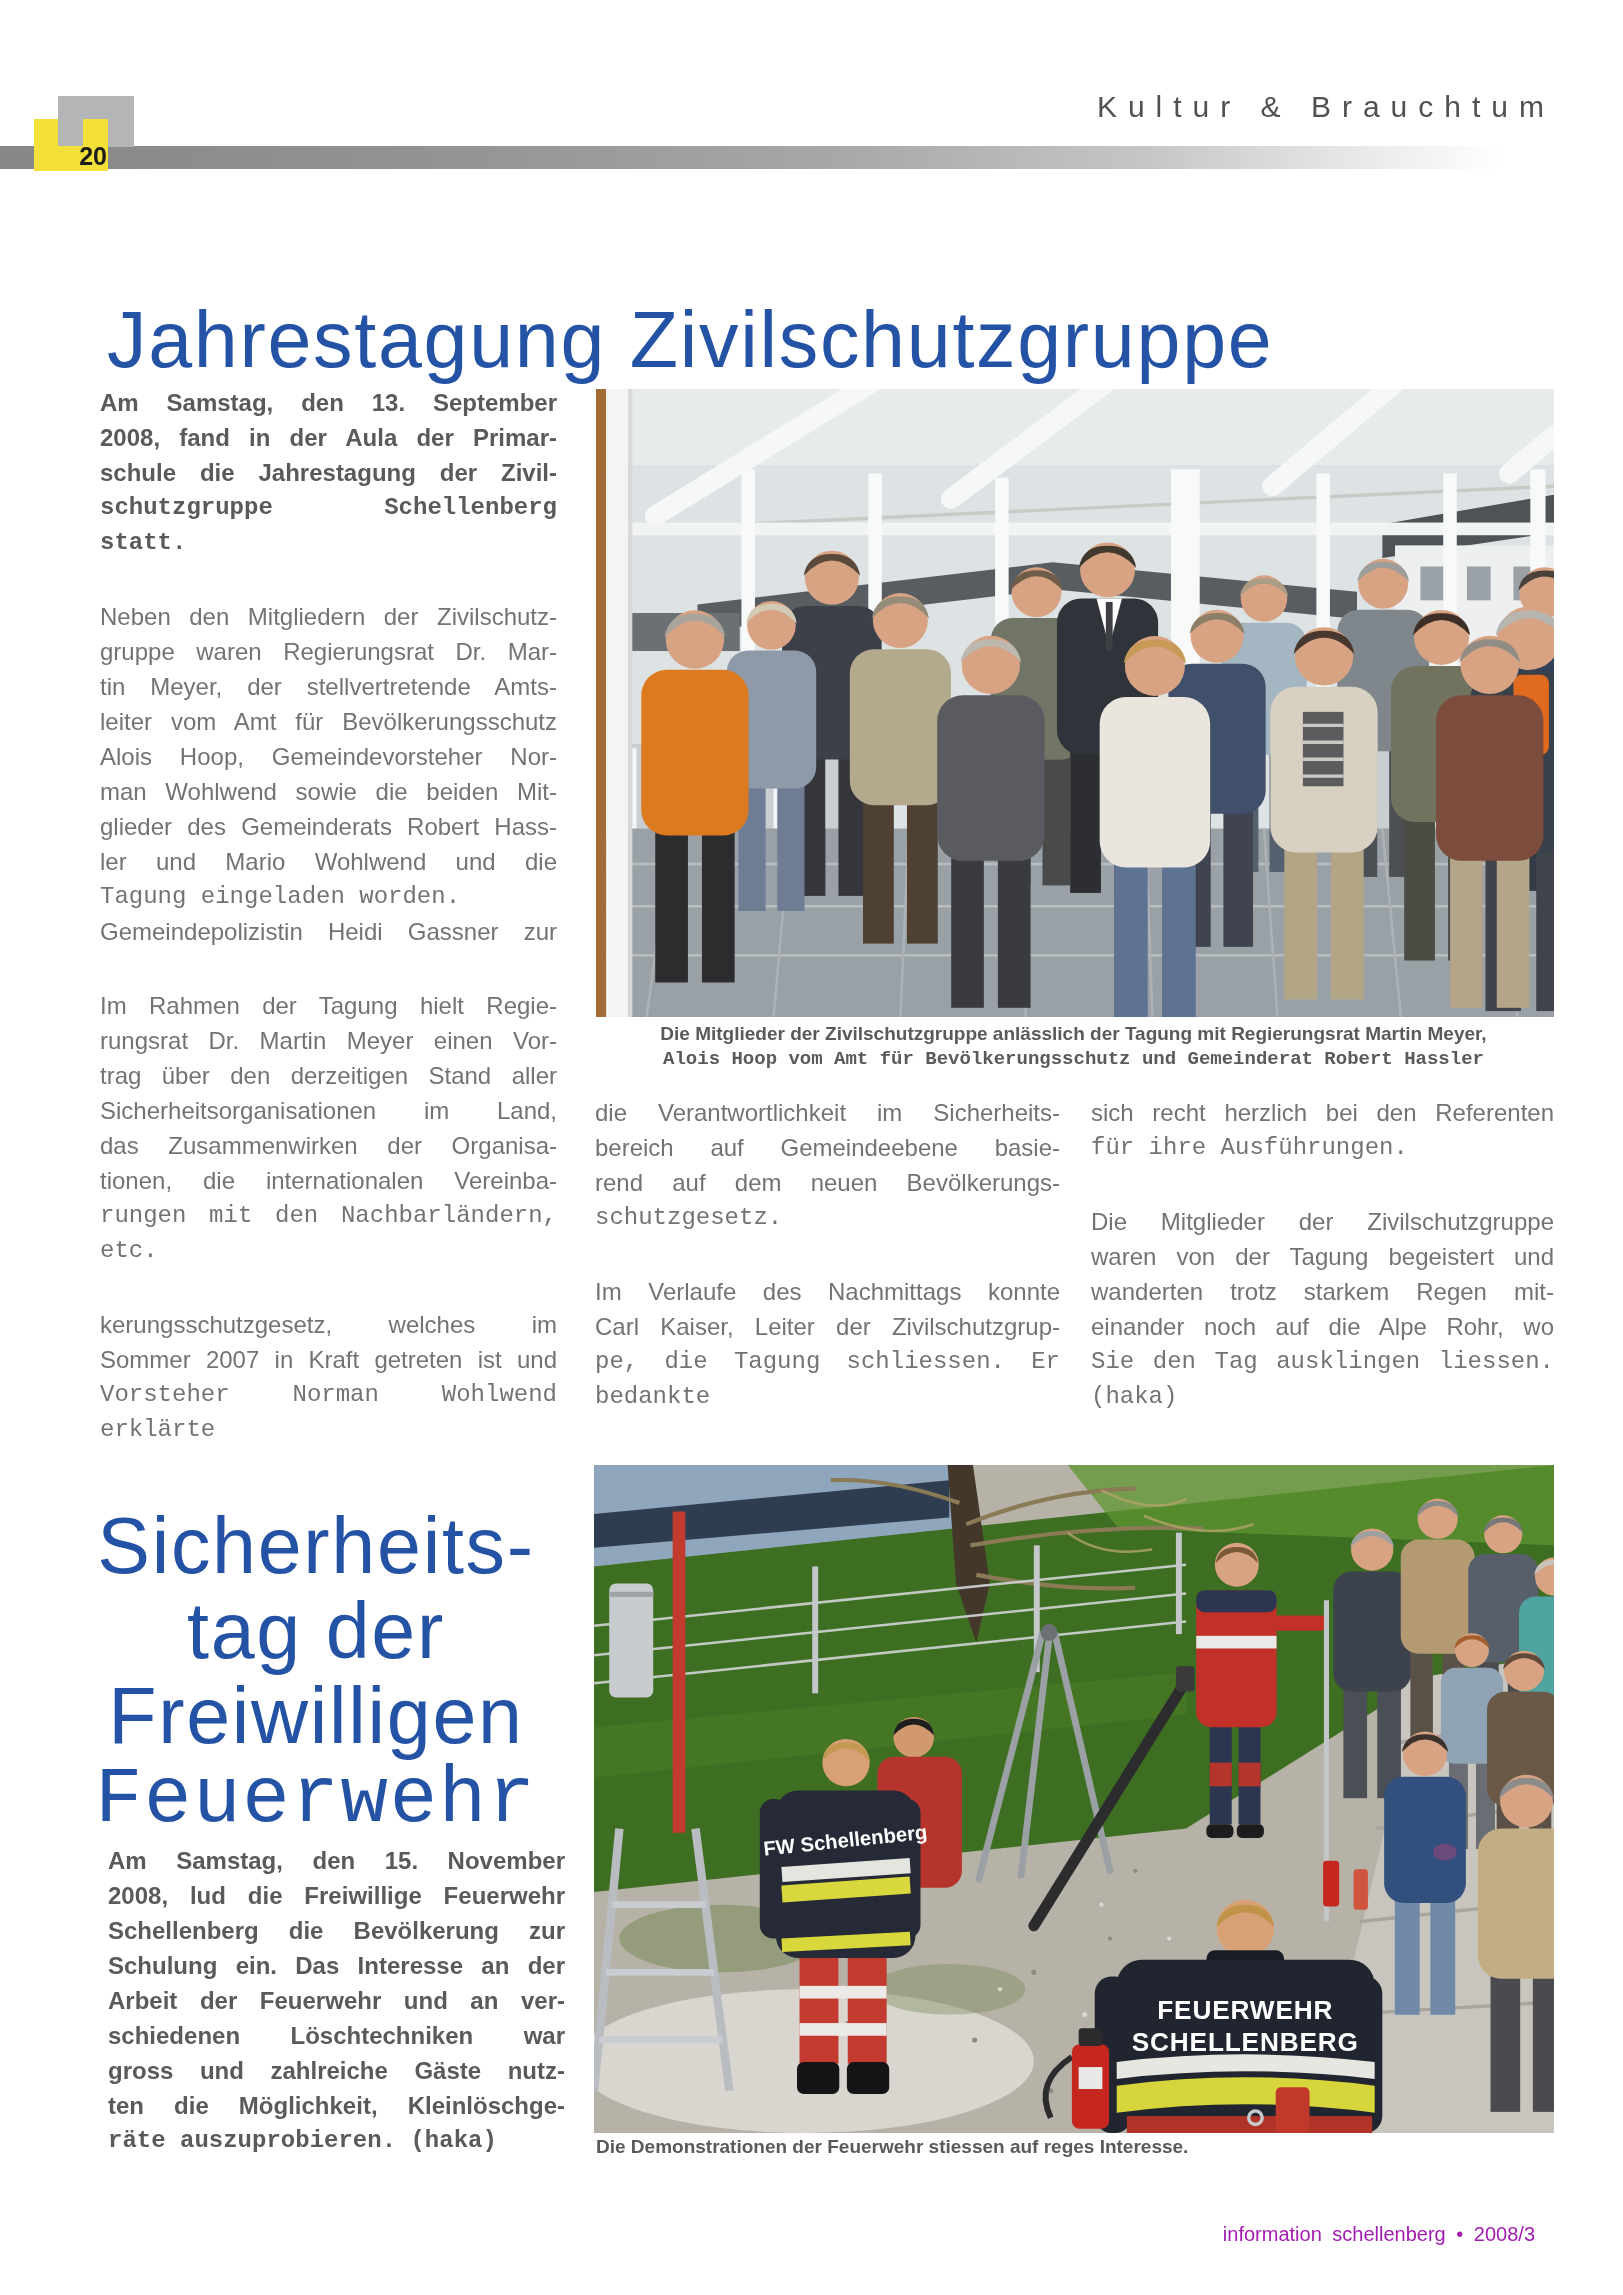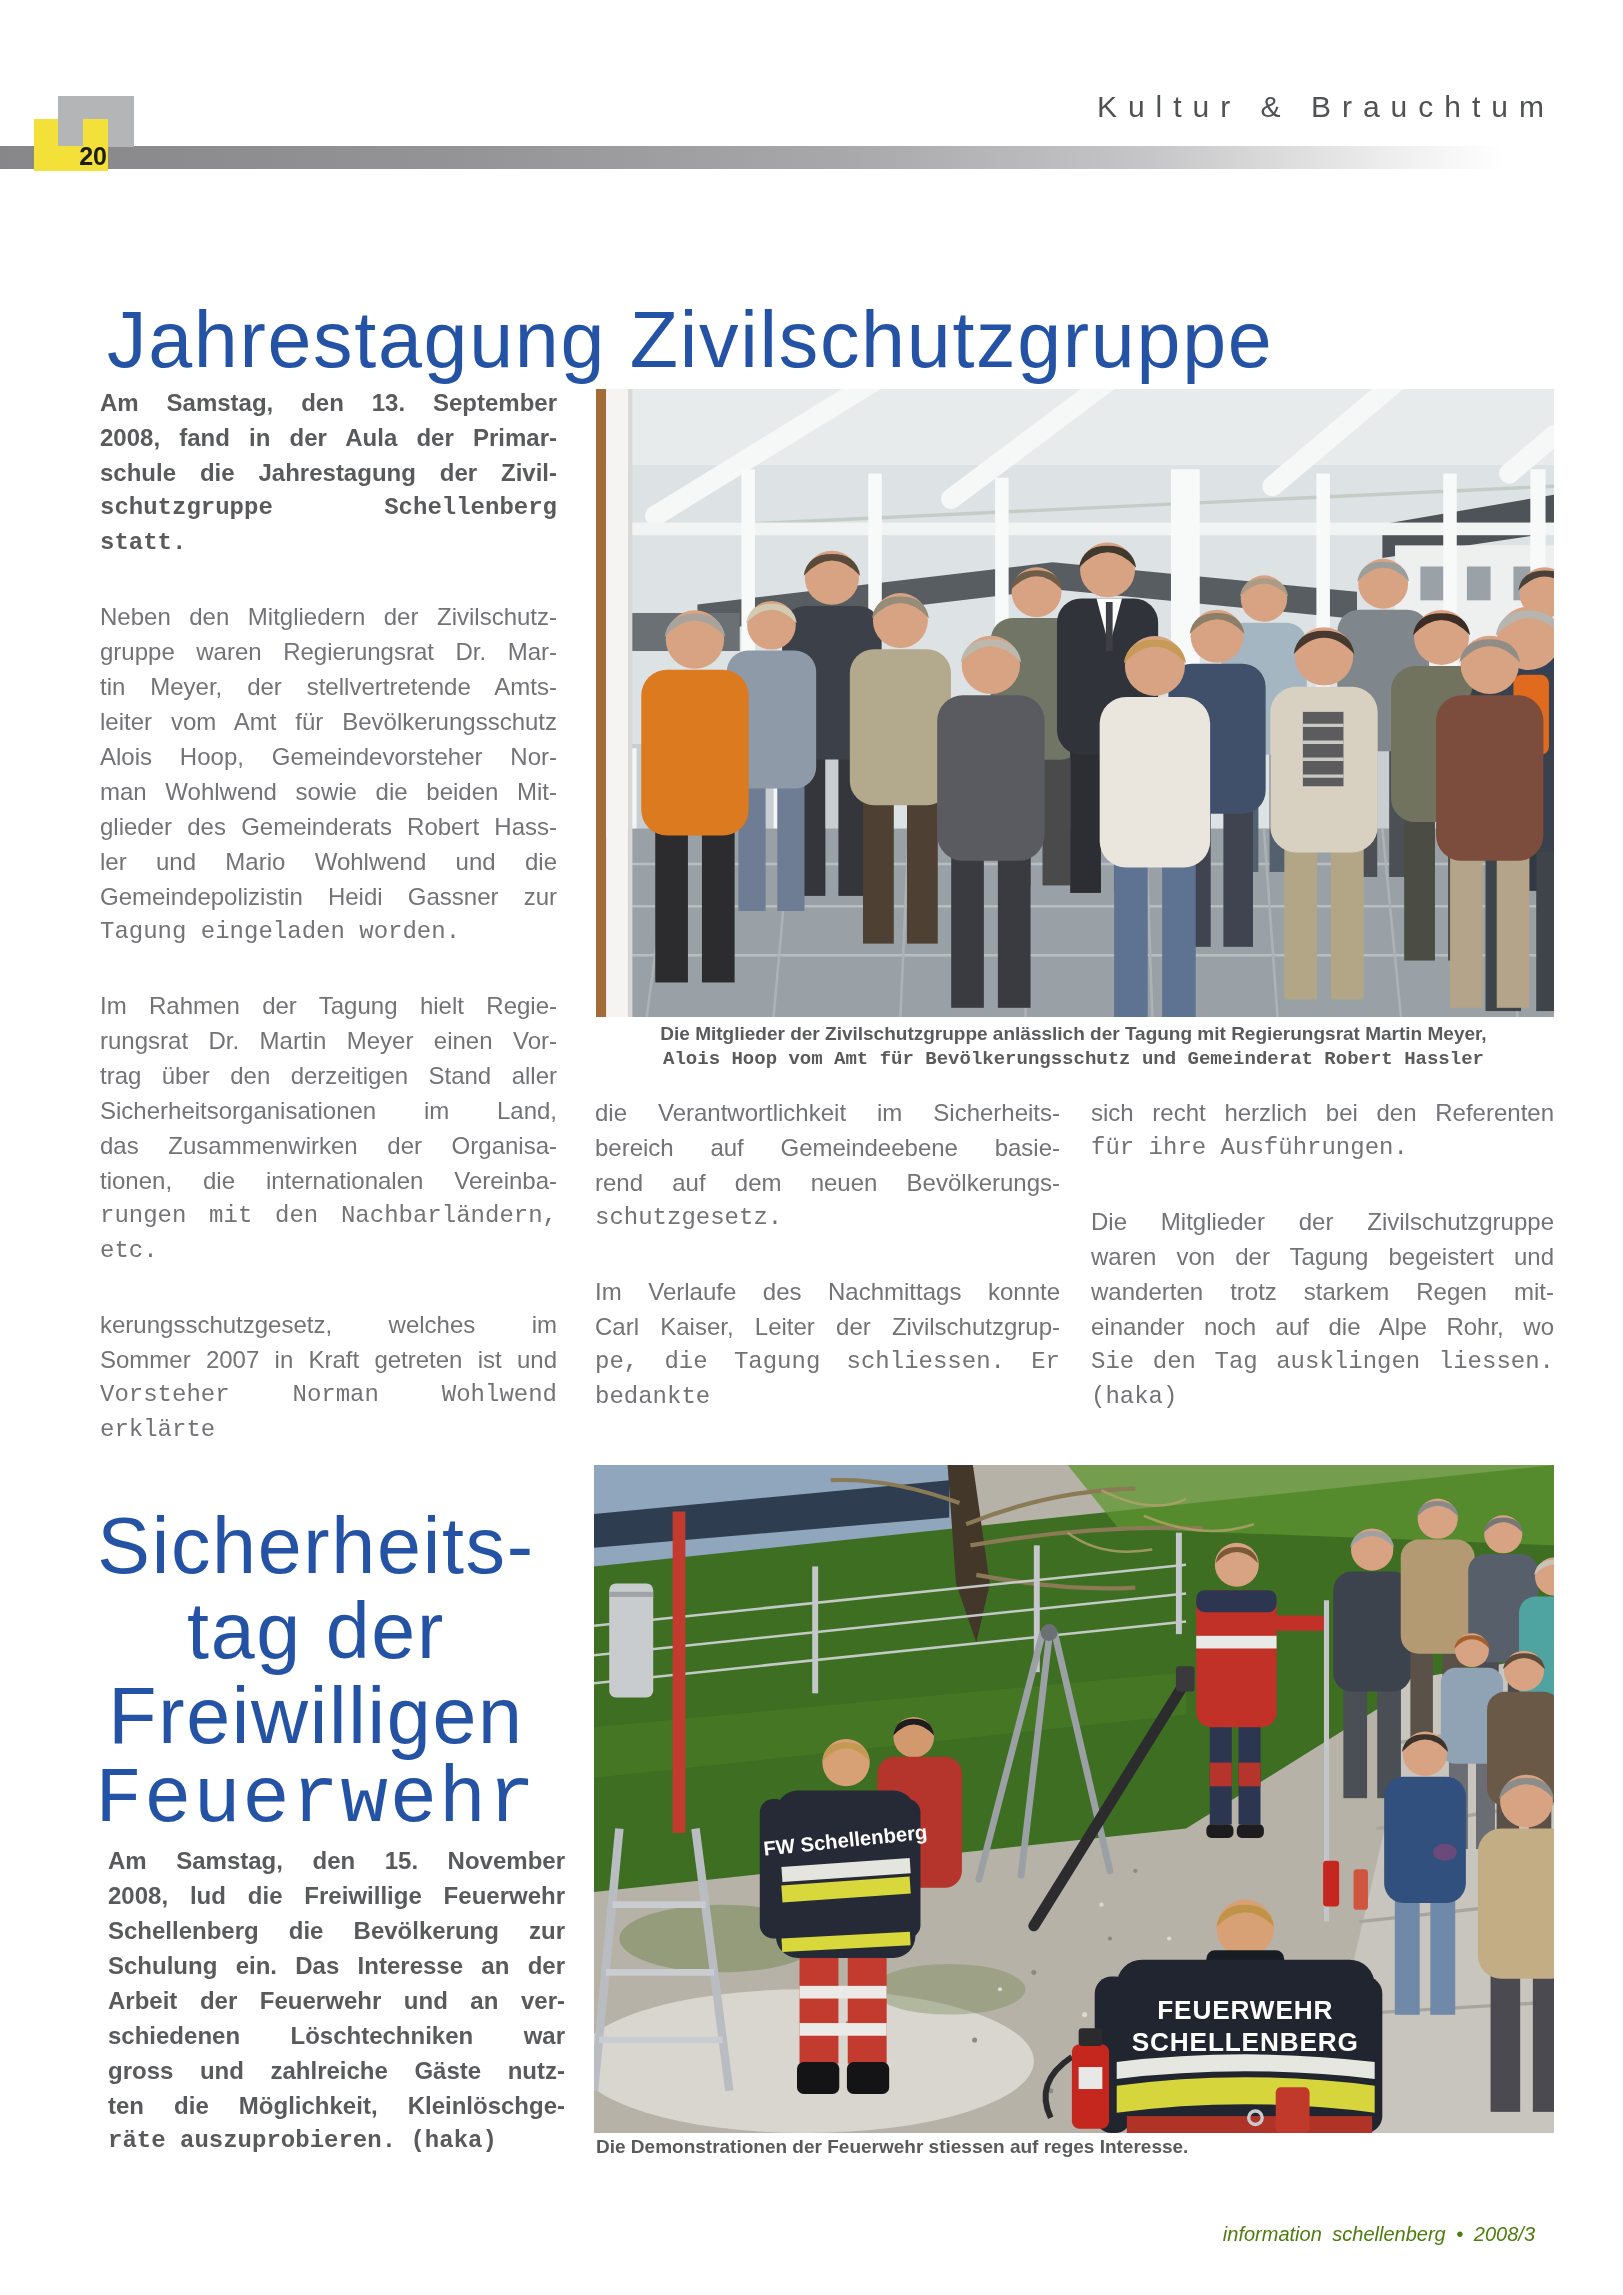--- a/index.html
+++ b/index.html
@@ -37,21 +37,21 @@
   .jl-last{text-align-last:left;font-family:Liberation Mono, monospace;-moz-text-align-last:left;}
   .bold-intro{font-weight:bold;color:#595a5c;}
   .plain .jl{text-align:center;text-align-last:auto;}
   
   .caption{
     position:absolute;font-weight:bold;color:#595a5c;
     font-size:19px;line-height:24.5px;
   }
   .footer{
     position:absolute;top:2223px;right:88px;text-align:left;
-    font-size:20px;color:#4d7c0f;word-spacing:5px;white-space:nowrap;font-style:italic;
+    font-size:20px;color:#a21caf;word-spacing:5px;white-space:nowrap;
   }
   
   .photo{position:absolute;display:block;}
   .photo svg{display:block;width:100%;height:100%;}
 </style>
 </head>
 <body>
 
 <div class="page">
 
@@ -74,22 +74,22 @@
     <div>
         <div class="para">
           <div class="jl">Neben den Mitgliedern der Zivilschutz-</div>
           <div class="jl">gruppe waren Regierungsrat Dr. Mar-</div>
           <div class="jl">tin Meyer, der stellvertretende Amts-</div>
           <div class="jl">leiter vom Amt für Bevölkerungsschutz</div>
           <div class="jl">Alois Hoop, Gemeindevorsteher Nor-</div>
           <div class="jl">man Wohlwend sowie die beiden Mit-</div>
           <div class="jl">glieder des Gemeinderats Robert Hass-</div>
           <div class="jl">ler und Mario Wohlwend und die</div>
+          <div class="jl jl-last">Tagung eingeladen worden.</div>
           <div class="jl">Gemeindepolizistin Heidi Gassner zur</div>
-          <div class="jl jl-last">Tagung eingeladen worden.</div>
         </div>
         <div class="para">
           <div class="jl">Im Rahmen der Tagung hielt Regie-</div>
           <div class="jl">rungsrat Dr. Martin Meyer einen Vor-</div>
           <div class="jl">trag über den derzeitigen Stand aller</div>
           <div class="jl">Sicherheitsorganisationen im Land,</div>
           <div class="jl">das Zusammenwirken der Organisa-</div>
           <div class="jl">tionen, die internationalen Vereinba-</div>
           <div class="jl jl-last">rungen mit den Nachbarländern, etc.</div>
         </div>

